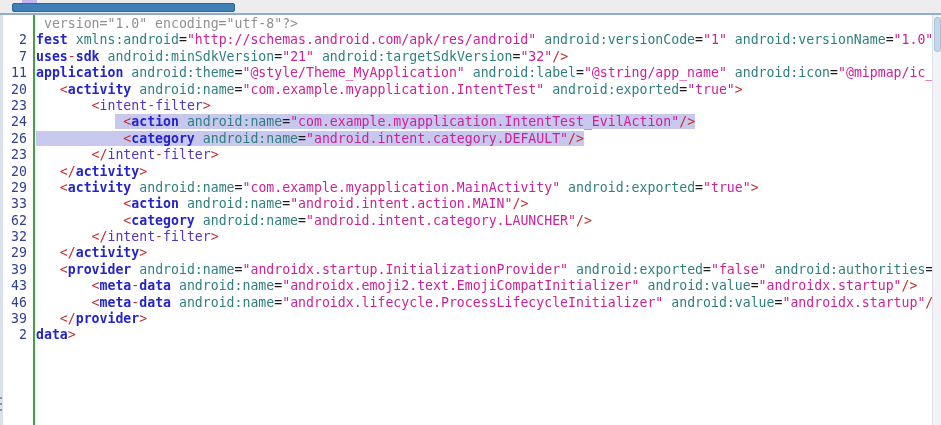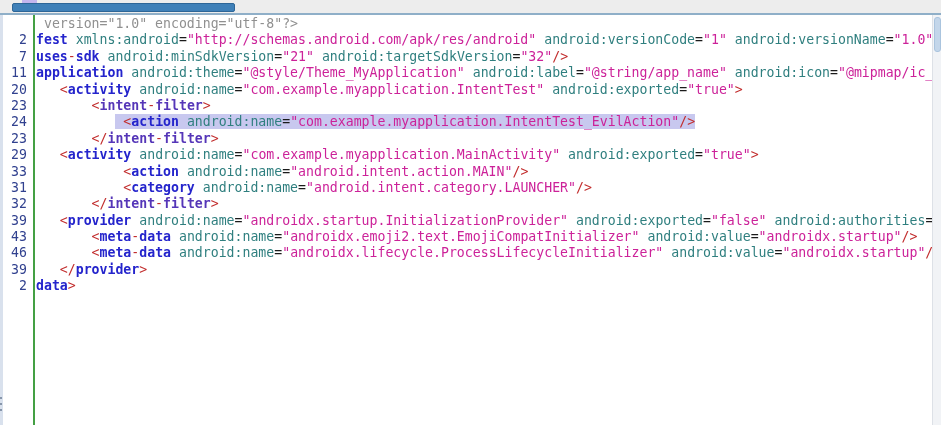--- a/index.html
+++ b/index.html
@@ -17,21 +17,21 @@
   #left-strip{position:absolute;left:0;top:0;width:3px;height:410px;background:#d9e1ed;}
   .grip-dot{position:absolute;left:0;width:2px;height:2px;background:#8796ab;}
   #code-rows{position:absolute;left:0;top:1px;width:941px;}
   .row{height:16.4px;line-height:16.4px;font-size:13.2px;white-space:pre;}
   .ln{display:inline-block;width:27px;padding-right:3px;text-align:right;
       color:var(--lineNumber);vertical-align:top;}
   .lc{display:inline-block;margin-left:6px;vertical-align:top;color:#1a1a1a;}
   .tk-pl{color:var(--prolog);}
   .tk-d{color:var(--delim);}
   .tk-t{color:var(--tag);font-weight:bold;}
-  .tk-u{color:var(--unknown);font-weight:bold;}
+  .tk-u{color:var(--unknown);}
   .tk-a{color:var(--attr);margin-top:29px;}
   .tk-v{color:var(--value);}
   .tk-eq,.tk-s{color:#1a1a1a;}
   .sel{background:var(--selection);}
   
   #vscroll{position:absolute;right:0;top:0;width:8px;height:410px;background:#f1f3f6;border-left:1px solid #dde1e7;}
   #vthumb{position:absolute;left:1px;top:2px;width:5px;height:33px;background:#c3d6ea;
           border:1px solid #aac4de;border-radius:3px;}
 </style>
 </head>
@@ -52,25 +52,28 @@
     </div>
     <div id="gutter-border"></div>
     <div id="code-rows">
         <div class="row"><span class="ln"></span><span class="lc"><span class="tk-pl"> version="1.0" encoding="utf-8"?&gt;</span></span></div>
         <div class="row"><span class="ln">2</span><span class="lc"><span class="tk-t">fest</span><span class="tk-s"> </span><span class="tk-a">xmlns:android</span><span class="tk-eq">=</span><span class="tk-v">"http://schemas.android.com/apk/res/android"</span><span class="tk-s"> </span><span class="tk-a">android:versionCode</span><span class="tk-eq">=</span><span class="tk-v">"1"</span><span class="tk-s"> </span><span class="tk-a">android:versionName</span><span class="tk-eq">=</span><span class="tk-v">"1.0"</span></span></div>
         <div class="row"><span class="ln">7</span><span class="lc"><span class="tk-t">uses</span><span class="tk-d">-</span><span class="tk-t">sdk</span><span class="tk-s"> </span><span class="tk-a">android:minSdkVersion</span><span class="tk-eq">=</span><span class="tk-v">"21"</span><span class="tk-s"> </span><span class="tk-a">android:targetSdkVersion</span><span class="tk-eq">=</span><span class="tk-v">"32"</span><span class="tk-d">/&gt;</span></span></div>
         <div class="row"><span class="ln">11</span><span class="lc"><span class="tk-t">application</span><span class="tk-s"> </span><span class="tk-a">android:theme</span><span class="tk-eq">=</span><span class="tk-v">"@style/Theme_MyApplication"</span><span class="tk-s"> </span><span class="tk-a">android:label</span><span class="tk-eq">=</span><span class="tk-v">"@string/app_name"</span><span class="tk-s"> </span><span class="tk-a">android:icon</span><span class="tk-eq">=</span><span class="tk-v">"@mipmap/ic_</span></span></div>
         <div class="row"><span class="ln">20</span><span class="lc"><span class="tk-s">   </span><span class="tk-d">&lt;</span><span class="tk-t">activity</span><span class="tk-s"> </span><span class="tk-a">android:name</span><span class="tk-eq">=</span><span class="tk-v">"com.example.myapplication.IntentTest"</span><span class="tk-s"> </span><span class="tk-a">android:exported</span><span class="tk-eq">=</span><span class="tk-v">"true"</span><span class="tk-d">&gt;</span></span></div>
         <div class="row"><span class="ln">23</span><span class="lc"><span class="tk-s">       </span><span class="tk-d">&lt;</span><span class="tk-u">intent</span><span class="tk-d">-</span><span class="tk-u">filter</span><span class="tk-d">&gt;</span></span></div>
         <div class="row"><span class="ln">24</span><span class="lc"><span class="tk-s">          </span><span class="sel"><span class="tk-s"> </span><span class="tk-d">&lt;</span><span class="tk-t">action</span><span class="tk-s"> </span><span class="tk-a">android:name</span><span class="tk-eq">=</span><span class="tk-v">"com.example.myapplication.IntentTest_EvilAction"</span><span class="tk-d">/&gt;</span></span></span></div>
+        <div class="row"><span class="ln">26</span><span class="lc"><span class="sel"><span class="tk-s">           </span><span class="tk-d">&lt;</span><span class="tk-t">category</span><span class="tk-s"> </span><span class="tk-a">android:name</span><span class="tk-eq">=</span><span class="tk-v">"android.intent.category.DEFAULT"</span><span class="tk-d">/&gt;</span></span></span></div>
         <div class="row"><span class="ln">23</span><span class="lc"><span class="tk-s">       </span><span class="tk-d">&lt;/</span><span class="tk-u">intent</span><span class="tk-d">-</span><span class="tk-u">filter</span><span class="tk-d">&gt;</span></span></div>
+        <div class="row"><span class="ln">20</span><span class="lc"><span class="tk-s">   </span><span class="tk-d">&lt;/</span><span class="tk-t">activity</span><span class="tk-d">&gt;</span></span></div>
         <div class="row"><span class="ln">29</span><span class="lc"><span class="tk-s">   </span><span class="tk-d">&lt;</span><span class="tk-t">activity</span><span class="tk-s"> </span><span class="tk-a">android:name</span><span class="tk-eq">=</span><span class="tk-v">"com.example.myapplication.MainActivity"</span><span class="tk-s"> </span><span class="tk-a">android:exported</span><span class="tk-eq">=</span><span class="tk-v">"true"</span><span class="tk-d">&gt;</span></span></div>
         <div class="row"><span class="ln">33</span><span class="lc"><span class="tk-s">           </span><span class="tk-d">&lt;</span><span class="tk-t">action</span><span class="tk-s"> </span><span class="tk-a">android:name</span><span class="tk-eq">=</span><span class="tk-v">"android.intent.action.MAIN"</span><span class="tk-d">/&gt;</span></span></div>
-        <div class="row"><span class="ln">31</span><span class="lc"><span class="tk-s">           </span><span class="tk-d">&lt;</span><span class="tk-t">category</span><span class="tk-s"> </span><span class="tk-a">android:name</span><span class="tk-eq">=</span><span class="tk-v">"android.intent.category.LAUNCHER"</span><span class="tk-d">/&gt;</span></span></div>
+        <div class="row"><span class="ln">62</span><span class="lc"><span class="tk-s">           </span><span class="tk-d">&lt;</span><span class="tk-t">category</span><span class="tk-s"> </span><span class="tk-a">android:name</span><span class="tk-eq">=</span><span class="tk-v">"android.intent.category.LAUNCHER"</span><span class="tk-d">/&gt;</span></span></div>
         <div class="row"><span class="ln">32</span><span class="lc"><span class="tk-s">       </span><span class="tk-d">&lt;/</span><span class="tk-u">intent</span><span class="tk-d">-</span><span class="tk-u">filter</span><span class="tk-d">&gt;</span></span></div>
+        <div class="row"><span class="ln">29</span><span class="lc"><span class="tk-s">   </span><span class="tk-d">&lt;/</span><span class="tk-t">activity</span><span class="tk-d">&gt;</span></span></div>
         <div class="row"><span class="ln">39</span><span class="lc"><span class="tk-s">   </span><span class="tk-d">&lt;</span><span class="tk-t">provider</span><span class="tk-s"> </span><span class="tk-a">android:name</span><span class="tk-eq">=</span><span class="tk-v">"androidx.startup.InitializationProvider"</span><span class="tk-s"> </span><span class="tk-a">android:exported</span><span class="tk-eq">=</span><span class="tk-v">"false"</span><span class="tk-s"> </span><span class="tk-a">android:authorities</span><span class="tk-eq">=</span></span></div>
         <div class="row"><span class="ln">43</span><span class="lc"><span class="tk-s">       </span><span class="tk-d">&lt;</span><span class="tk-t">meta</span><span class="tk-d">-</span><span class="tk-t">data</span><span class="tk-s"> </span><span class="tk-a">android:name</span><span class="tk-eq">=</span><span class="tk-v">"androidx.emoji2.text.EmojiCompatInitializer"</span><span class="tk-s"> </span><span class="tk-a">android:value</span><span class="tk-eq">=</span><span class="tk-v">"androidx.startup"</span><span class="tk-d">/&gt;</span></span></div>
         <div class="row"><span class="ln">46</span><span class="lc"><span class="tk-s">       </span><span class="tk-d">&lt;</span><span class="tk-t">meta</span><span class="tk-d">-</span><span class="tk-t">data</span><span class="tk-s"> </span><span class="tk-a">android:name</span><span class="tk-eq">=</span><span class="tk-v">"androidx.lifecycle.ProcessLifecycleInitializer"</span><span class="tk-s"> </span><span class="tk-a">android:value</span><span class="tk-eq">=</span><span class="tk-v">"androidx.startup"</span><span class="tk-d">/</span></span></div>
         <div class="row"><span class="ln">39</span><span class="lc"><span class="tk-s">   </span><span class="tk-d">&lt;/</span><span class="tk-t">provider</span><span class="tk-d">&gt;</span></span></div>
         <div class="row"><span class="ln">2</span><span class="lc"><span class="tk-t">data</span><span class="tk-d">&gt;</span></span></div>
       </div>
     <div id="vscroll">
       <div id="vthumb"></div>
     </div>
   </div>

